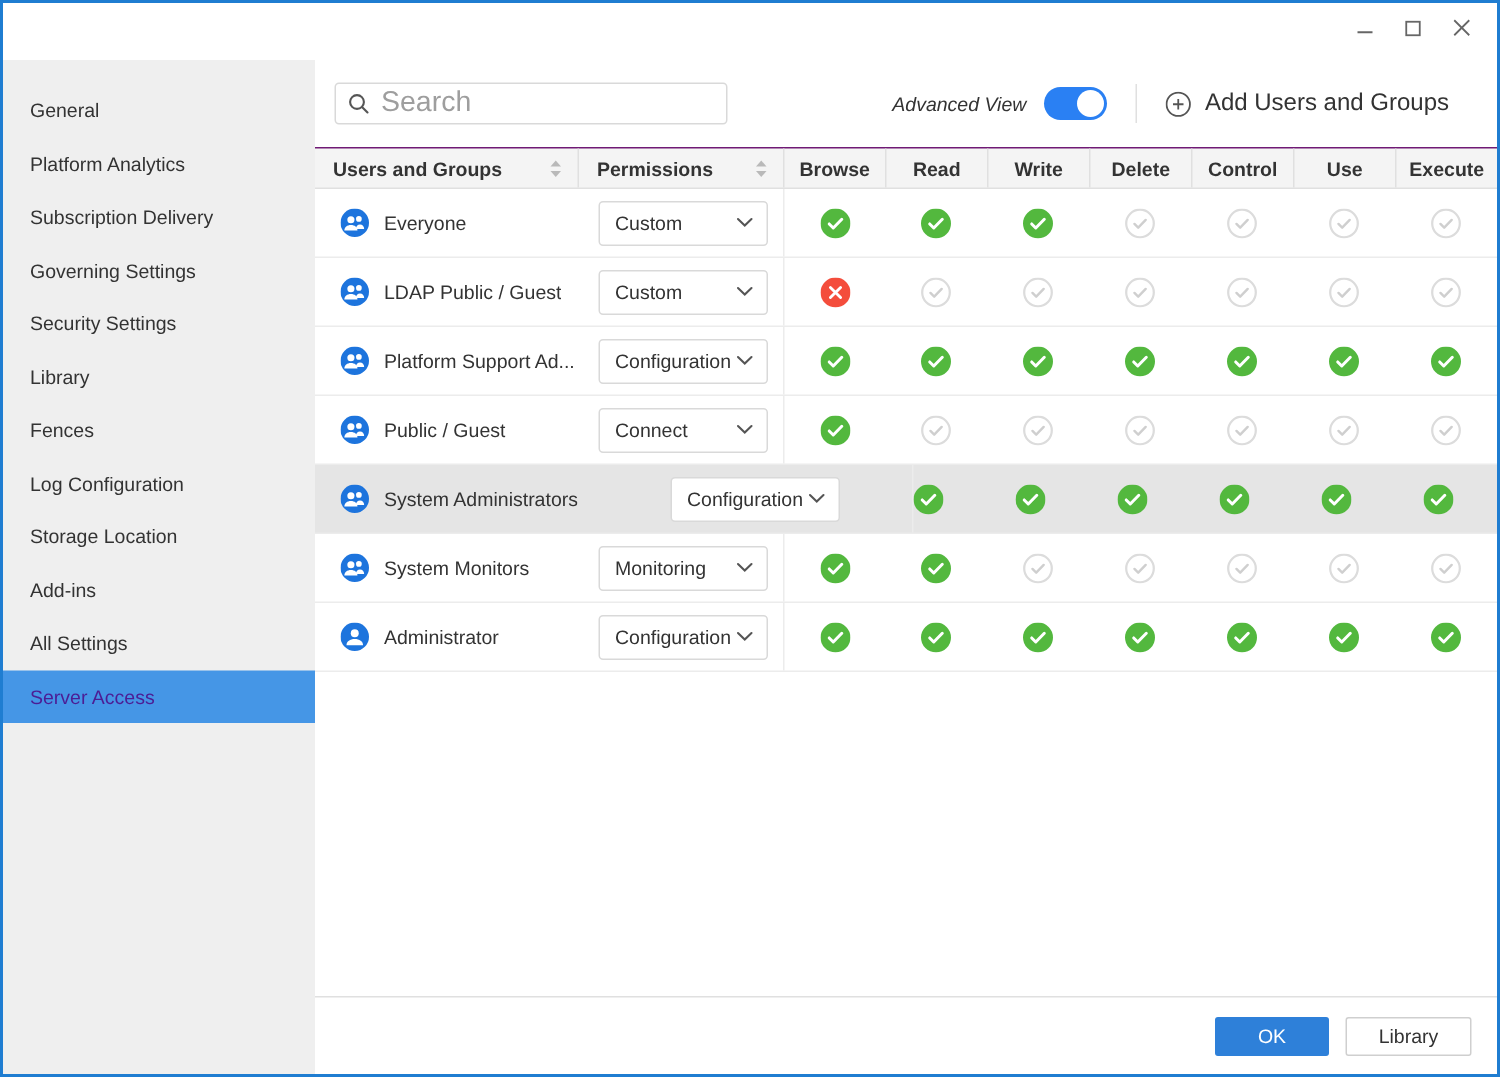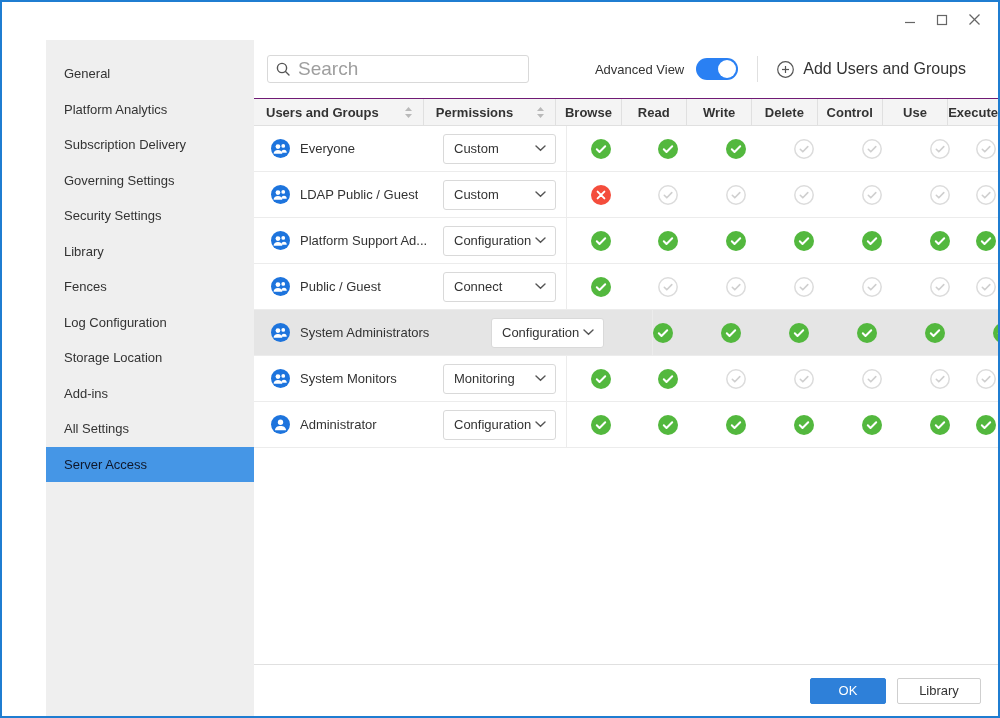--- a/index.html
+++ b/index.html
@@ -4,34 +4,34 @@
 <style>
   * { margin:0; padding:0; box-sizing:border-box; }
   html,body { width:1000px; height:718px; font-family:"Liberation Sans",sans-serif; background:#fff; }
   .window { width:1000px; height:718px; border:2px solid #1f7dd1; background:#fff; display:flex; flex-direction:column; overflow:hidden; }
 
   
   .titlebar { height:38px; flex:none; display:flex; justify-content:flex-end; align-items:center; padding-right:13px; gap:10px; background:#fff; }
   .win-btn { width:22px; height:22px; display:flex; align-items:center; justify-content:center; }
 
   
-  .body { flex:1; display:flex; min-height:0;margin-left:44px; }
+  .body { flex:1; display:flex; min-height:0; }
   .sidebar { width:208px; flex:none; background:#efefef; padding-top:16px; }
   .side-item { height:35.5px; display:flex; align-items:center; padding-left:18px; font-size:13px; color:#333; cursor:default; }
-  .side-item.selected { background:#4596e6; color:#0f172a; }
+  .side-item.selected { background:#4596e6; color:#4c1d95; }
 
   .main { flex:1; display:flex; flex-direction:column; min-width:0; background:#fff; }
 
   
   .toolbar { height:58px; flex:none; display:flex; align-items:center; justify-content:space-between; padding:0 32px 0 13px; }
   .search-box { width:262px; height:28px; border:1px solid #d9d9d9; border-radius:3px; background:#fff; display:flex; align-items:center; padding:0 8px; }
   .search-box input { border:none; outline:none; flex:1; font-size:19px; color:#737373; margin-left:8px; background:transparent; }
   .search-box input::placeholder { color:#9e9e9e; }
   .tool-right { display:flex; align-items:center; }
-  .adv-label { font-size:13px; color:#333; }
+  .adv-label { font-size:13px; color:#333;font-style:italic; }
   .toggle { width:42px; height:22px; border-radius:11px; background:#2a80f3; margin-left:12px; position:relative; }
   .knob { width:18px; height:18px; border-radius:50%; background:#fff; position:absolute; top:2px; right:2px; }
   .vdivider { width:1px; height:26px; background:#e0e0e0; margin:0 19px; }
   .add-btn { display:flex; align-items:center; font-size:16px; color:#333; }
   .add-btn .plus { margin-right:9px; display:flex; }
 
   
   .thead { height:28px; flex:none; display:flex; background:#f4f4f4; border-top:1px solid #701a75; border-bottom:1px solid #e0e0e0; }
   .th { display:flex; align-items:center; font-size:13px; font-weight:bold; color:#333; }
   .th.col-users { width:175px; padding:0 10px 0 12px; justify-content:space-between; }

